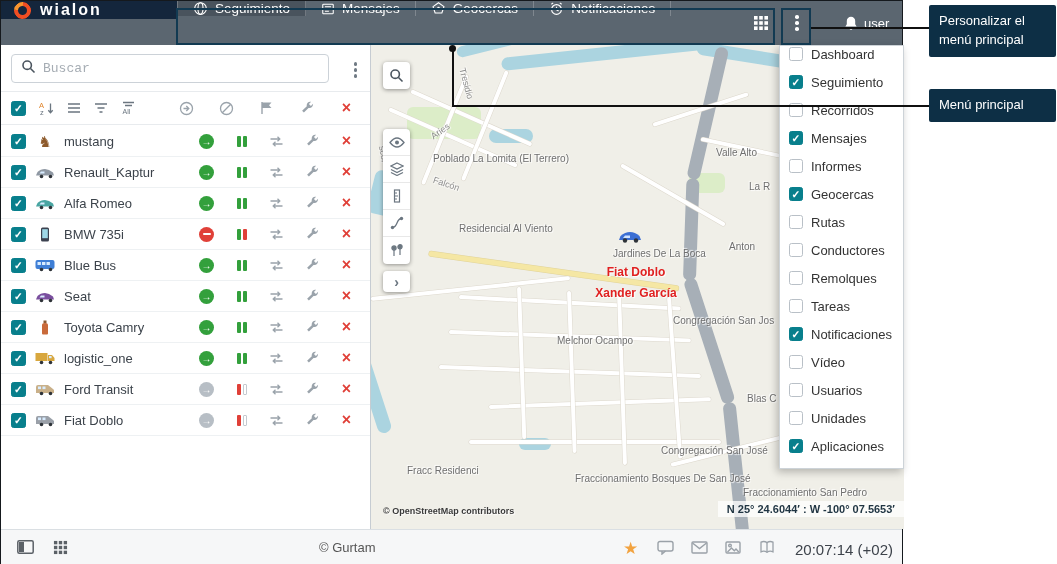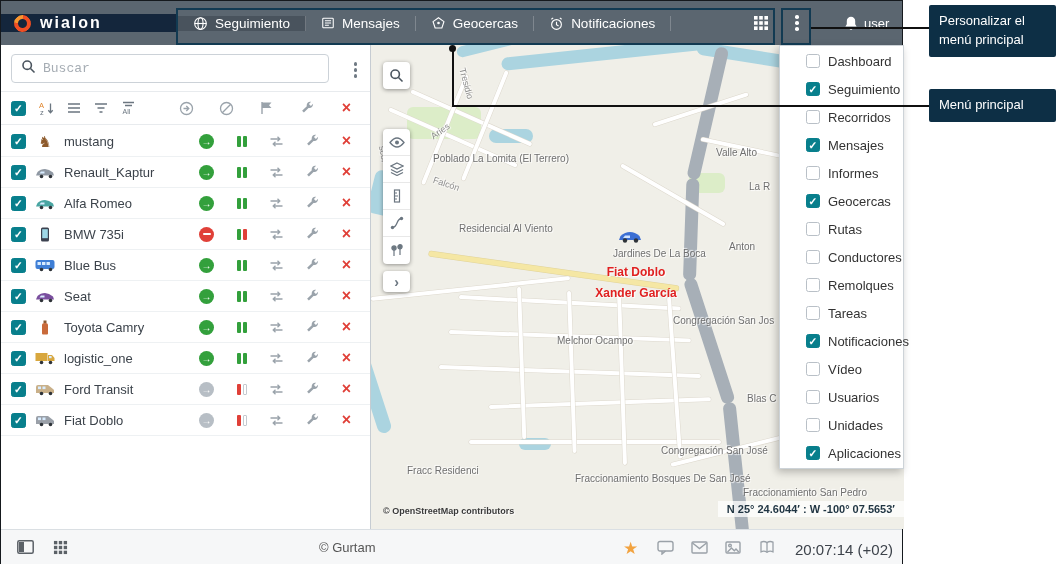--- a/index.html
+++ b/index.html
@@ -1,20 +1,20 @@
 <!DOCTYPE html>
 <html><head>
 <meta charset="utf-8">
 <style>
 *{box-sizing:border-box;margin:0;padding:0}
 body{font-family:"Liberation Sans",sans-serif}
 .stage{position:relative;width:1057px;height:564px;background:#fff;overflow:hidden}
 .app{position:absolute;left:0;top:0;width:903px;height:564px;border:1px solid #15191d;background:#fff}
 
-.topbar{position:absolute;left:0;top:0;width:901px;height:44px;background:#5b6670;display:flex;align-items:center;z-index:10}
+.topbar{position:absolute;left:0;top:0;width:901px;height:44px;background:#5b6670;display:flex;align-items:flex-start;z-index:10}
 .logo{width:176px;background:#14263c;display:flex;align-items:center;gap:9px;padding-left:13px;flex:none}
 .logo-mark{width:17px;height:17px;border-radius:50%;border:4px solid #f04e23;border-top-color:#f8952f;transform:rotate(-40deg)}
 .logo-text{color:#fff;font-size:16px;font-weight:bold;letter-spacing:2px}
 .tabs{display:flex}
 .tab{display:flex;align-items:center;gap:7px;padding:0 15px;color:#fff;font-size:13.5px;cursor:pointer;border-right:1px solid rgba(255,255,255,.22)}
 .tab:first-child{border-left:1px solid rgba(255,255,255,.22)}
 .tab.active{background:#49535d}
 .ticon svg{display:block}
 .apps-btn{position:absolute;left:752px;top:14px;cursor:pointer}
 .kebab{position:absolute;left:788px;top:11px;width:16px;height:22px;display:flex;flex-direction:column;align-items:center;justify-content:center;gap:2.5px;cursor:pointer}
@@ -70,21 +70,21 @@
 .mbtn:last-child{border-bottom:0}
 .mctl-expand{left:12px;top:226px;width:27px;height:21px;display:flex;align-items:center;justify-content:center;cursor:pointer}
 .scale{position:absolute;left:13px;top:401px;z-index:4;color:#333}
 .stx{font-size:11px;margin-left:4px;text-shadow:1px 1px 1px #fff}
 .sbarm{width:60px;height:7px;border:2px solid #4c4c4c;border-top:0;margin-top:2px}
 .sbarf{width:82px;height:7px;border:2px solid #4c4c4c;border-bottom:0;margin-top:4px}
 .attrib{position:absolute;left:12px;bottom:13px;font-size:9px;font-weight:bold;color:#3a3a3a;z-index:4;text-shadow:1px 1px 1px #fff}
 .coords{position:absolute;right:0;bottom:12px;background:rgba(255,255,255,.75);padding:2px 9px;font-size:11px;font-weight:bold;color:#1f3442;z-index:4}
 
 .dropdown{position:absolute;left:778px;top:44px;width:125px;background:#fff;border:1px solid #cdd3d8;box-shadow:-2px 3px 8px rgba(0,0,0,.25);z-index:20;padding:1px 0}
-.menu-item{height:28px;display:flex;align-items:center;gap:8px;padding:0 26px;font-size:13px;color:#333;cursor:pointer}
+.menu-item{height:28px;display:flex;gap:8px;padding:0 9px;font-size:13px;color:#333;cursor:pointer}
 .menu-item .cb{width:14px;height:14px}
 
 .footer{position:absolute;left:0;top:528px;width:901px;height:35px;background:#f6f7f8;border-top:1px solid #dadfe3;z-index:6}
 .f-ico{position:absolute;top:10px;cursor:pointer}
 .f-copy{position:absolute;left:318px;top:10px;font-size:13px;color:#555}
 .f-time{position:absolute;left:794px;top:11px;font-size:15px;color:#3d434b}
 
 .outline{position:absolute;border:2px solid #123a52;z-index:30;pointer-events:none}
 #outline-menu{left:176px;top:8px;width:599px;height:37px}
 #outline-kebab{left:781px;top:8px;width:30px;height:37px}

